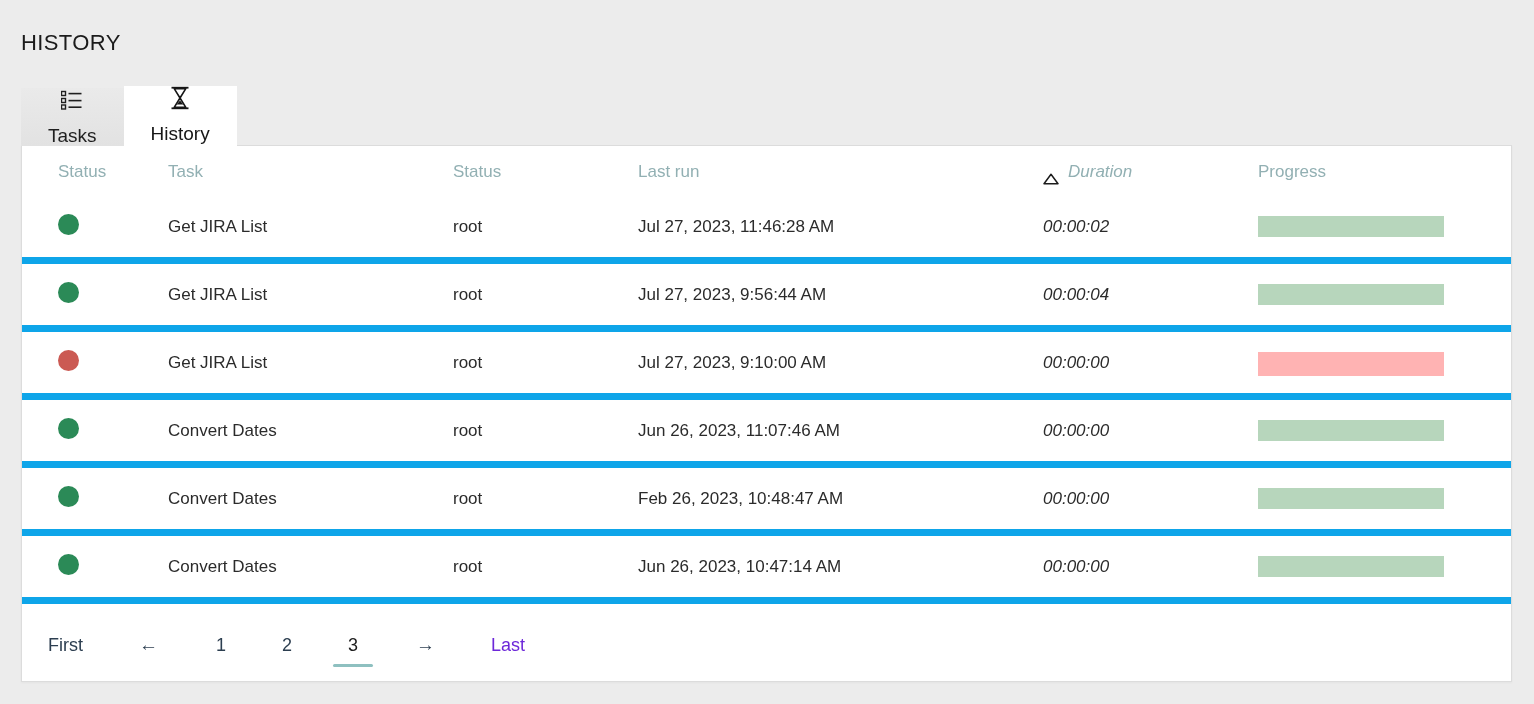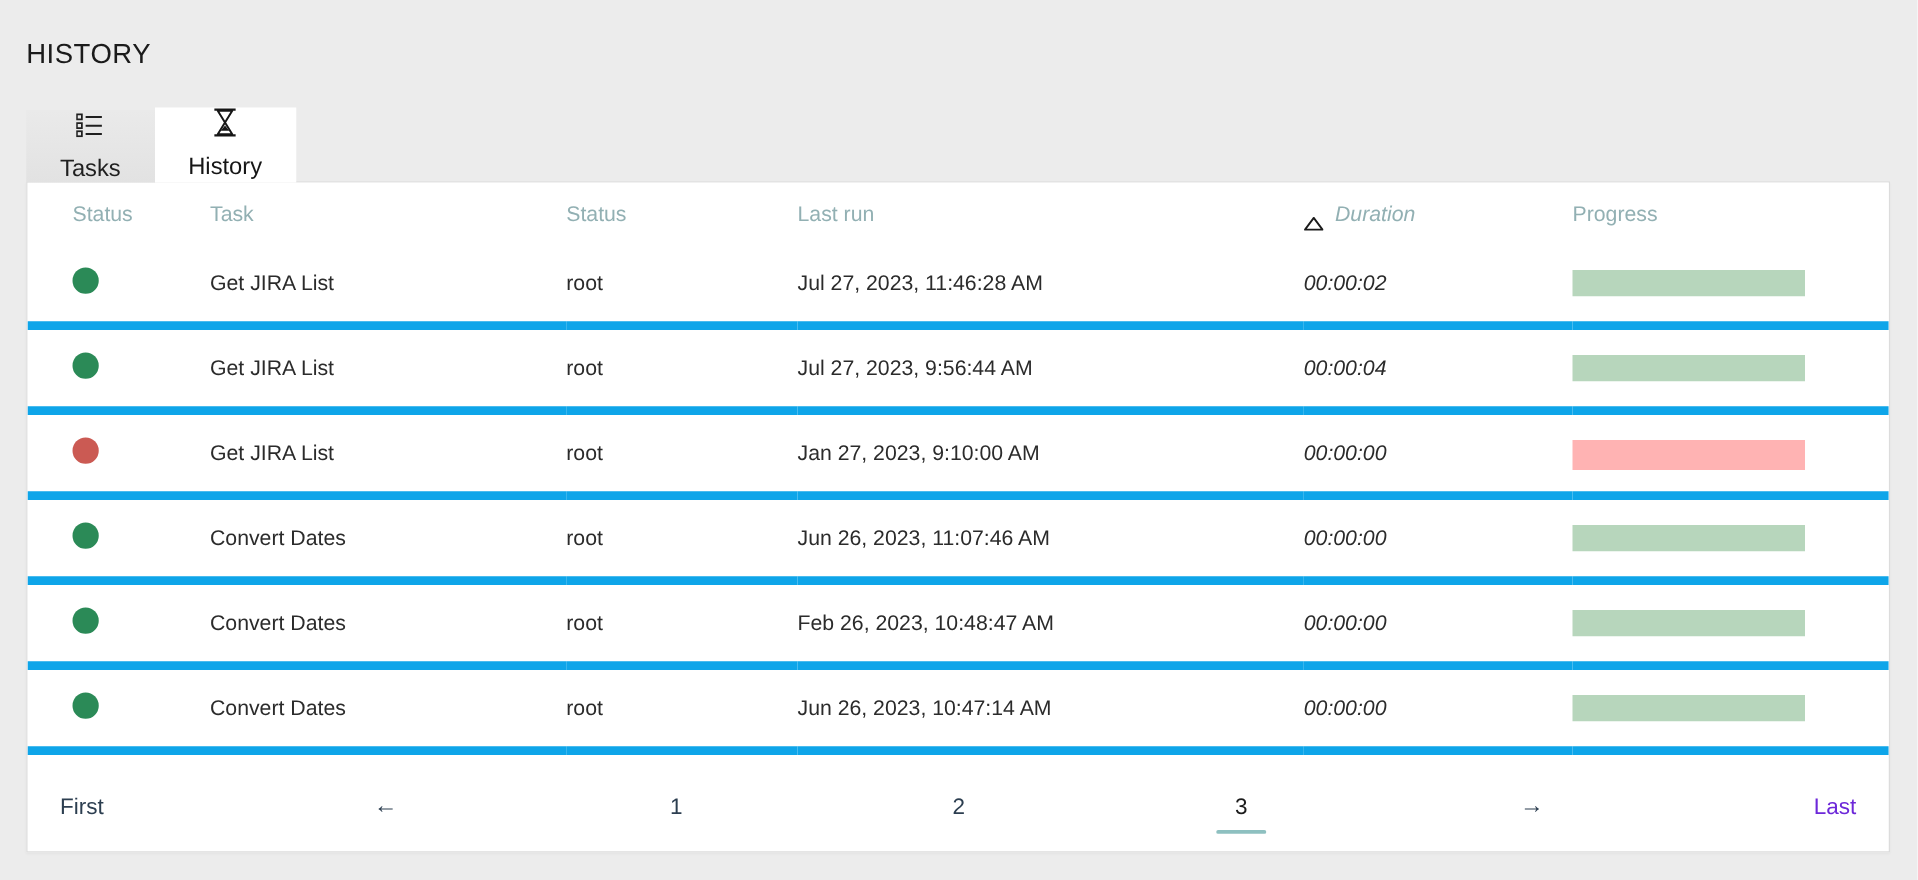--- a/index.html
+++ b/index.html
@@ -149,21 +149,21 @@
     width: 100%;
     display: block;
   }
   .progress-bar.success { background: #b7d6bc; }
   .progress-bar.failure { background: #ffb3b3; height: 24px; }
 
   
   #pagination {
     display: flex;
     align-items: center;
-    justify-content: space-between;
+    justify-content: flex-start;
     gap: 0px;
     margin-top: 22px;
     font-size: 18px;
   }
   .page-item {
     color: #2c3e50;
     padding: 6px 4px;
     margin: 0 22px;
     cursor: pointer;
     user-select: none;
@@ -285,21 +285,21 @@
           <td class="col-progress">
             <span class="progress-wrap">
               <span class="progress-bar success"></span>
             </span>
           </td>
         </tr>
         <tr>
           <td class="col-status"><span class="status-dot failure"></span></td>
           <td class="col-task">Get JIRA List</td>
           <td class="col-trigger">root</td>
-          <td class="col-lastrun">Jan 27, 2023, 9:10:00 AM</td>
+          <td class="col-lastrun">Jul 27, 2023, 9:10:00 AM</td>
           <td class="col-duration">00:00:00</td>
           <td class="col-progress">
             <span class="progress-wrap">
               <span class="progress-bar failure"></span>
             </span>
           </td>
         </tr>
         <tr>
           <td class="col-status"><span class="status-dot success"></span></td>
           <td class="col-task">Convert Dates</td>

